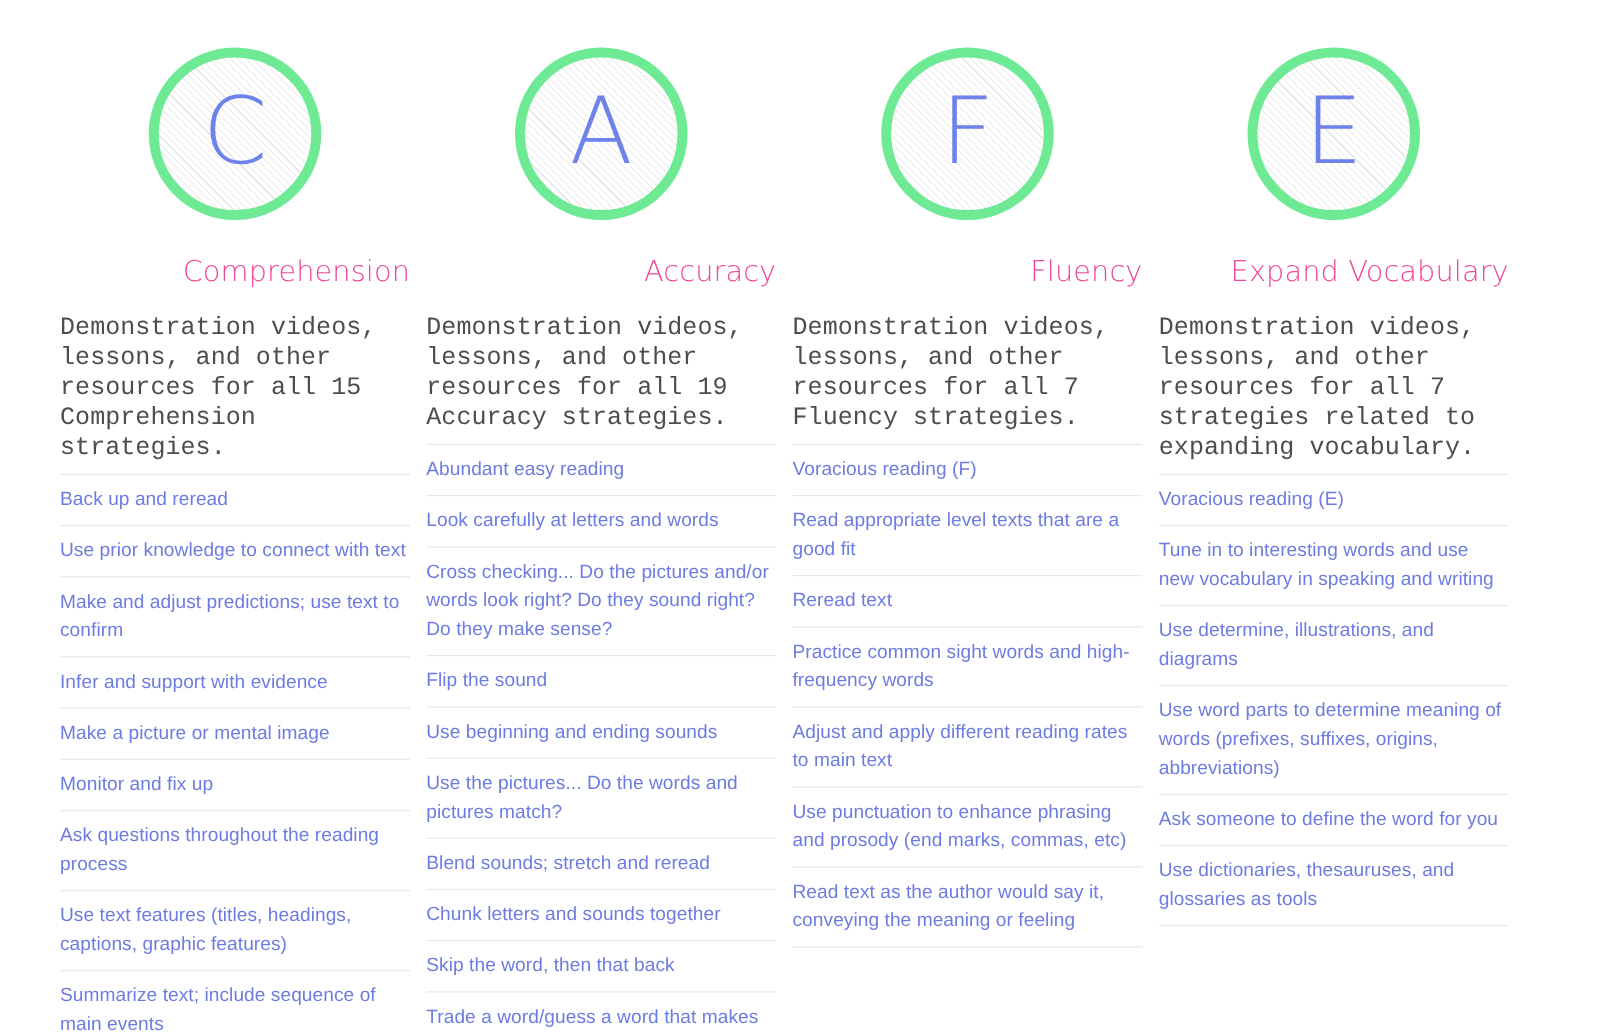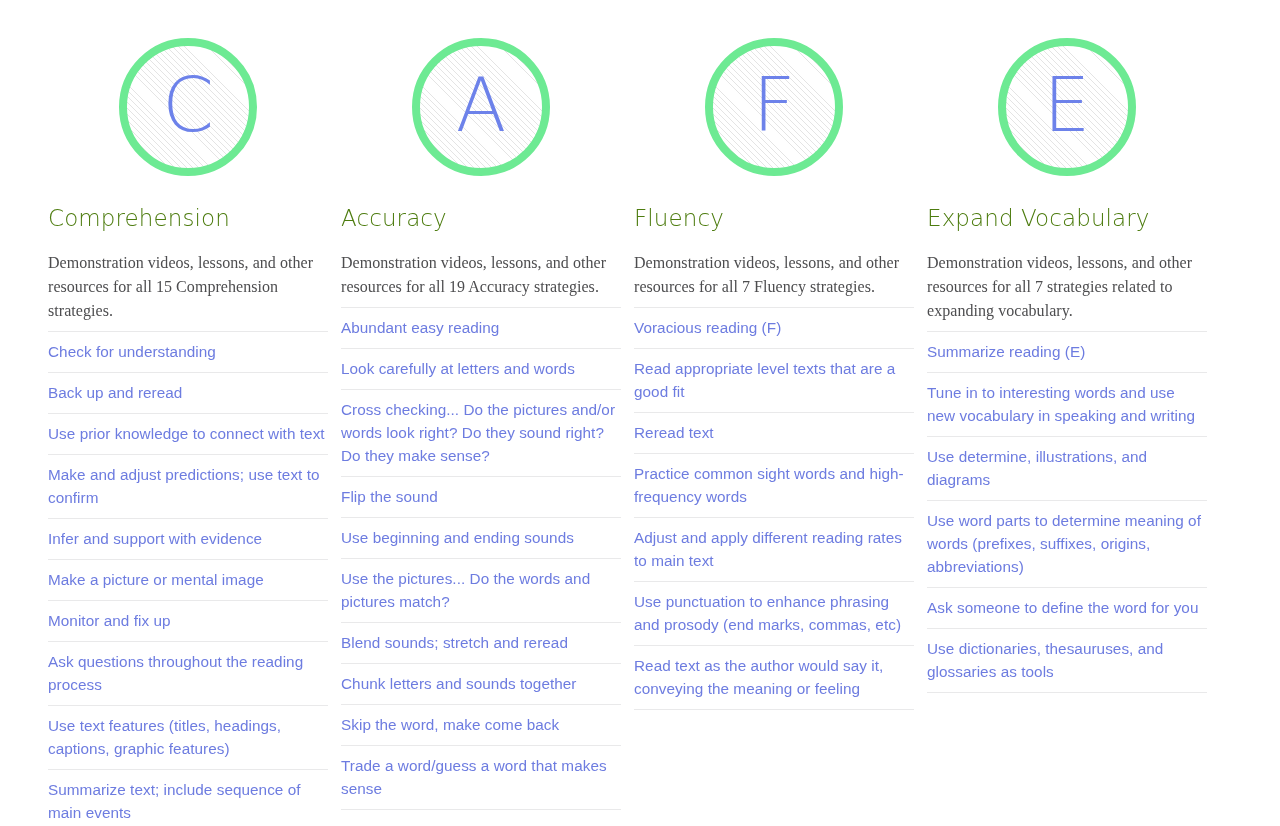--- a/index.html
+++ b/index.html
@@ -76,31 +76,31 @@
     position: relative;
     top: -2px;
   }
 
   
   .col-title {
     font-family: "DejaVu Sans", sans-serif;
     font-weight: 300;
     font-size: 23px;
     line-height: 1.2;
-    color: #4d7c0f;
-    text-align: left;
+    color: #ec4899;
+    text-align: right;
     margin: 0 0 18px 0;
     letter-spacing: 0.1px;
     white-space: nowrap;
   }
 
   
   .col-desc {
-    font-family: Liberation Serif, serif;
-    font-size: 16px;
+    font-family: Liberation Mono, monospace;
+    font-size: 20px;
     line-height: 24px;
     color: #4d4d4f;
     margin: 0 0 8px 0;
     letter-spacing: 0.05px;
   }
 
   
   .strategy-list {
     list-style: none;
     margin: 0;
@@ -131,23 +131,20 @@
         <div class="inner">
           <div class="badge-wrap">
             <div class="badge">
               <span class="badge-letter">C</span>
             </div>
           </div>
           <h2 class="col-title">Comprehension</h2>
           <p class="col-desc">Demonstration videos, lessons, and other resources for all 15 Comprehension strategies.</p>
           <ul class="strategy-list">
             <li class="strategy-item">
-              <a class="strategy-link">Check for understanding</a>
-            </li>
-            <li class="strategy-item">
               <a class="strategy-link">Back up and reread</a>
             </li>
             <li class="strategy-item">
               <a class="strategy-link">Use prior knowledge to connect with text</a>
             </li>
             <li class="strategy-item">
               <a class="strategy-link">Make and adjust predictions; use text to confirm</a>
             </li>
             <li class="strategy-item">
               <a class="strategy-link">Infer and support with evidence</a>
@@ -198,21 +195,21 @@
             <li class="strategy-item">
               <a class="strategy-link">Use the pictures... Do the words and pictures match?</a>
             </li>
             <li class="strategy-item">
               <a class="strategy-link">Blend sounds; stretch and reread</a>
             </li>
             <li class="strategy-item">
               <a class="strategy-link">Chunk letters and sounds together</a>
             </li>
             <li class="strategy-item">
-              <a class="strategy-link">Skip the word, make come back</a>
+              <a class="strategy-link">Skip the word, then that back</a>
             </li>
             <li class="strategy-item">
               <a class="strategy-link">Trade a word/guess a word that makes sense</a>
             </li>
           </ul>
         </div>
       </div>
       <div class="column">
         <div class="inner">
           <div class="badge-wrap">
@@ -251,21 +248,21 @@
         <div class="inner">
           <div class="badge-wrap">
             <div class="badge">
               <span class="badge-letter">E</span>
             </div>
           </div>
           <h2 class="col-title">Expand Vocabulary</h2>
           <p class="col-desc">Demonstration videos, lessons, and other resources for all 7 strategies related to expanding vocabulary.</p>
           <ul class="strategy-list">
             <li class="strategy-item">
-              <a class="strategy-link">Summarize reading (E)</a>
+              <a class="strategy-link">Voracious reading (E)</a>
             </li>
             <li class="strategy-item">
               <a class="strategy-link">Tune in to interesting words and use new vocabulary in speaking and writing</a>
             </li>
             <li class="strategy-item">
               <a class="strategy-link">Use determine, illustrations, and diagrams</a>
             </li>
             <li class="strategy-item">
               <a class="strategy-link">Use word parts to determine meaning of words (prefixes, suffixes, origins, abbreviations)</a>
             </li>

